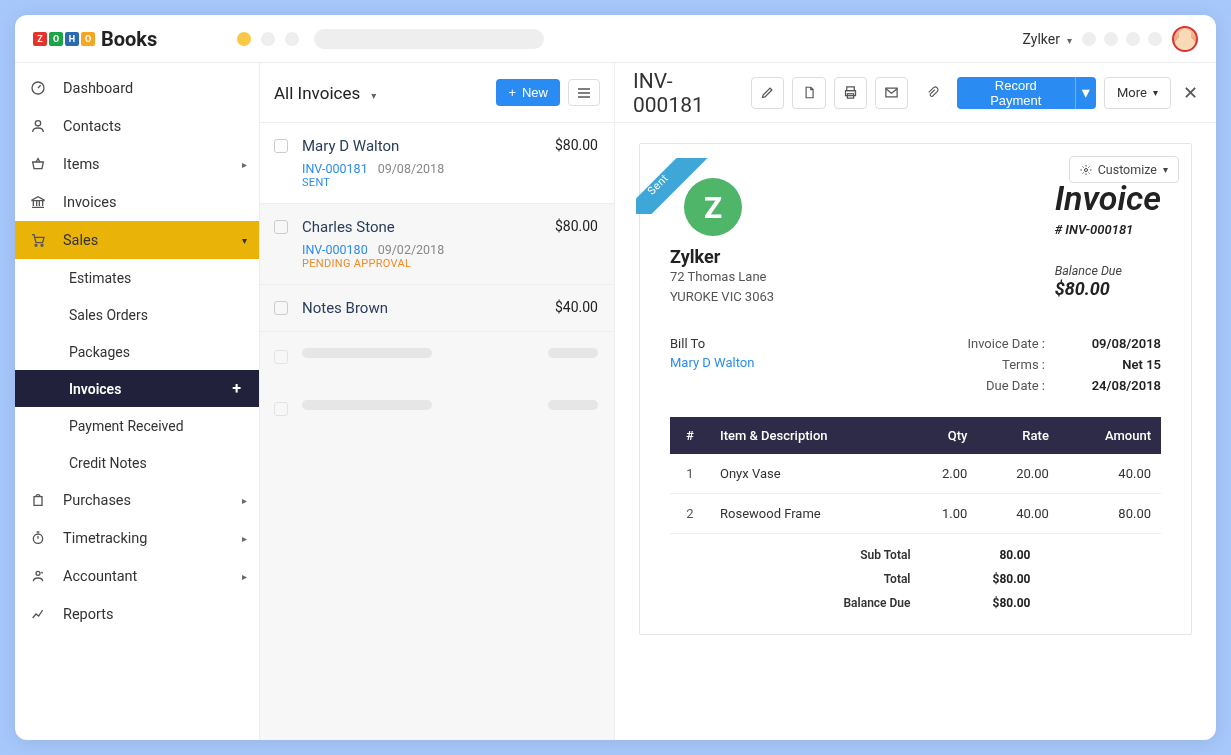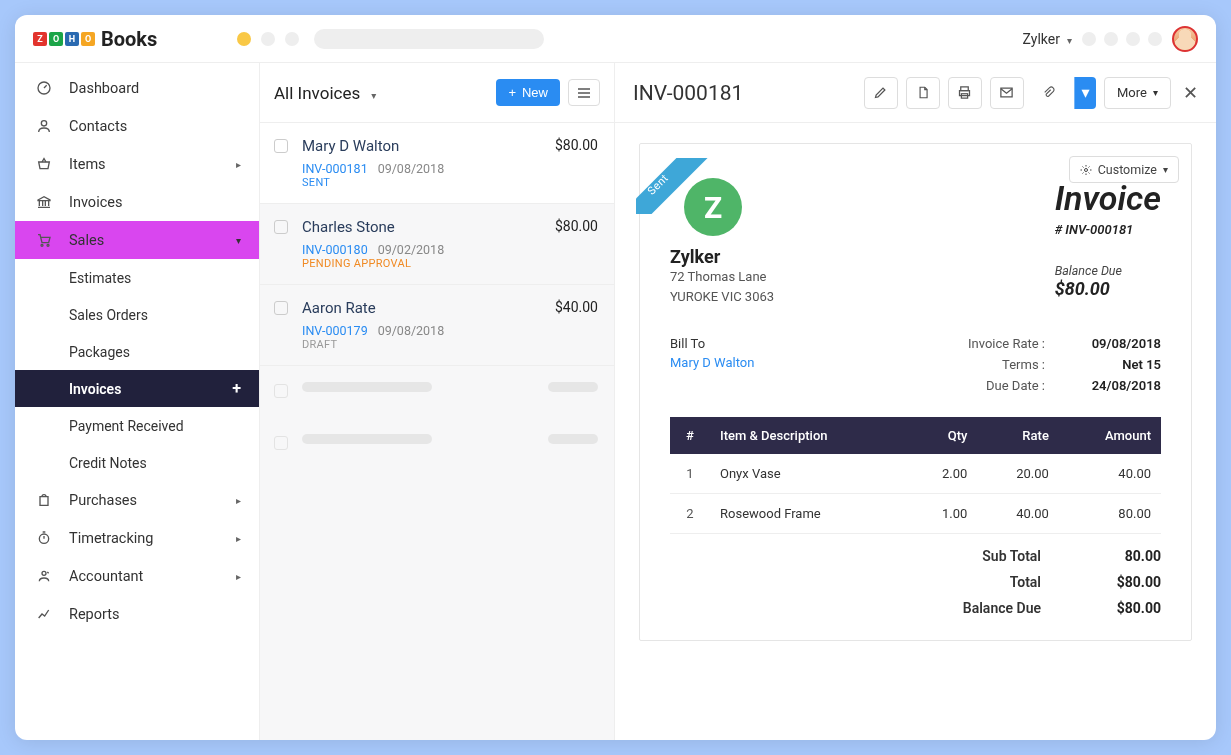--- a/index.html
+++ b/index.html
@@ -18,24 +18,24 @@
   .topbar-right { margin-left:auto; display:flex; align-items:center; gap:10px; }
   .org-sel { font-size:14px; color:#333; display:flex; align-items:center; gap:4px; cursor:pointer; }
   .top-dots { display:flex; gap:8px; }
   .td { width:14px; height:14px; border-radius:50%; background:#eee; }
   .avatar { width:26px; height:26px; border-radius:50%; background:linear-gradient(#f7c9a0,#e38b58); border:2px solid #d33; overflow:hidden; position:relative;}
   .avatar::after{content:"";position:absolute;inset:0;background:radial-gradient(circle at 50% 35%, #f8d9b8 35%, transparent 36%), radial-gradient(circle at 50% 85%, #f8d9b8 50%, transparent 51%);}
   
   .body { display:flex; flex:1; min-height:0; }
   
   .sidebar { width:245px; border-right:1px solid #eee; padding-top:6px; }
-  .side-item { height:38px; display:flex; align-items:center; padding:0 18px; font-size:14.5px; color:#333; cursor:pointer; position:relative; }
+  .side-item { height:38px; display:flex; align-items:center; padding:0 12px; font-size:14.5px; color:#333; cursor:pointer; position:relative; }
   .side-item .icn { width:22px; display:flex; justify-content:center; margin-right:14px; color:#555;}
   .side-item .chev { margin-left:auto; font-size:10px; color:#666;}
-  .side-item.expanded { background:#d946ef; color:#333; }
+  .side-item.expanded { background:#eab308; color:#333; }
   .side-item.expanded .chev{ color:#333;}
   .sub-item { height:37px; display:flex; align-items:center; padding-left:54px; font-size:14px; color:#333; cursor:pointer; position:relative;}
   .sub-item.active { background:#21213c; color:#fff; font-weight:600;}
   .sub-item.active .plus { position:absolute; right:18px; color:#fff; font-size:16px;}
   
   .listcol { width:355px; border-right:1px solid #eee; display:flex; flex-direction:column; background:#f7f7f8;}
   .list-head { height:60px; background:#fff; border-bottom:1px solid #eee; display:flex; align-items:center; padding:0 14px; }
   .list-title { font-size:17px; color:#222; display:flex; align-items:center; gap:8px; cursor:pointer;}
   .list-head-right { margin-left:auto; display:flex; gap:8px;}
   .btn-new { background:#2a8cf2; color:#fff; border:none; border-radius:4px; padding:6px 12px; font-size:13px; display:flex; align-items:center; gap:6px; cursor:pointer;}
@@ -90,21 +90,21 @@
   .meta-right div { display:flex; justify-content:flex-end; gap:36px; margin-bottom:6px;}
   .meta-right .k { color:#555; min-width:80px; text-align:right;}
   .meta-right .v { color:#222; font-weight:600; min-width:80px;}
   table.items { width:100%; border-collapse:collapse; margin-top:18px; font-size:13px;}
   table.items thead th { background:#2e2b49; color:#fff; font-weight:500; padding:11px 10px; text-align:right;}
   table.items thead th:nth-child(1){width:40px; text-align:center;}
   table.items thead th:nth-child(2){text-align:left;}
   table.items tbody td { padding:12px 10px; border-bottom:1px solid #eee; text-align:right; color:#333;}
   table.items tbody td:nth-child(1){text-align:center; color:#555;}
   table.items tbody td:nth-child(2){text-align:left;}
-  .totals { margin-top:14px; display:flex; flex-direction:column; align-items:flex-end; gap:10px; font-size:14px;}
+  .totals { margin-top:14px; display:flex; flex-direction:column; align-items:center; gap:10px; font-size:12px;}
   .totals .row { display:flex; gap:50px;}
   .totals .row .k { min-width:110px; text-align:right; color:#333; font-weight:600;}
   .totals .row .v { min-width:70px; text-align:right; font-weight:700; color:#222;}
   .caret-down::after{content:"▾"; font-size:10px; margin-left:3px; color:#666;}
   svg{display:block;}
 </style>
 </head>
 <body>
 
 <div class="app">
@@ -288,26 +288,22 @@
               <span class="inv-amt">$80.00</span>
             </div>
     <div class="line2">
               <span><span class="inv-num">INV-000180</span><span class="inv-date">09/02/2018</span></span>
               <span class="inv-status st-pending">PENDING APPROVAL</span>
             </div>
           </div>
           <div class="inv-row">
             <span class="chk"></span>
     <div class="line1">
-              <span class="inv-name">Aaron Rate</span>
+              <span class="inv-name">Notes Brown</span>
               <span class="inv-amt">$40.00</span>
-            </div>
-    <div class="line2">
-              <span><span class="inv-num">INV-000179</span><span class="inv-date">09/08/2018</span></span>
-              <span class="inv-status st-draft">DRAFT</span>
             </div>
           </div>
         </div>
       <div class="skel-row">
           <span class="chk"></span>
         <div style="display:flex;justify-content:space-between">
             <span class="sk" style="width:130px"></span>
             <span class="sk" style="width:50px"></span>
           </div>
         <div style="margin-top:10px"><span class="sk" style="width:80px"></span></div>
@@ -349,20 +345,23 @@
                 <rect x="3" y="5" width="18" height="14"></rect>
                 <path d="M3 6l9 7 9-7"></path>
               </svg>
             </div>
           <div class="icon-btn plain">
               <svg width="13" height="16" viewBox="0 0 24 24" fill="none" stroke="currentColor" stroke-width="2">
                 <path d="M16 6l-8 8a3 3 0 004 4l9-9a5 5 0 00-7-7L5 11"></path>
               </svg>
             </div>
           <div class="split-wrap">
+            <button class="btn-primary">
+                <span>Record Payment</span>
+              </button>
             <div class="btn-primary-split">▾</div>
           </div>
           <div class="btn-outline">
               <span>More</span>
               <span style="font-size:10px">▾</span>
             </div>
           <span class="close-x">✕</span>
         </div>
       </div>
 
@@ -395,21 +394,21 @@
             </div>
           </div>
 
           <div class="meta-row">
             <div class="billto">
               <div class="lbl">Bill To</div>
               <div class="val">Mary D Walton</div>
             </div>
             <div class="meta-right">
               <div>
-                  <span class="k">Invoice Rate :</span>
+                  <span class="k">Invoice Date :</span>
                   <span class="v">09/08/2018</span>
                 </div>
               <div>
                   <span class="k">Terms :</span>
                   <span class="v">Net 15</span>
                 </div>
               <div>
                   <span class="k">Due Date :</span>
                   <span class="v">24/08/2018</span>
                 </div>

